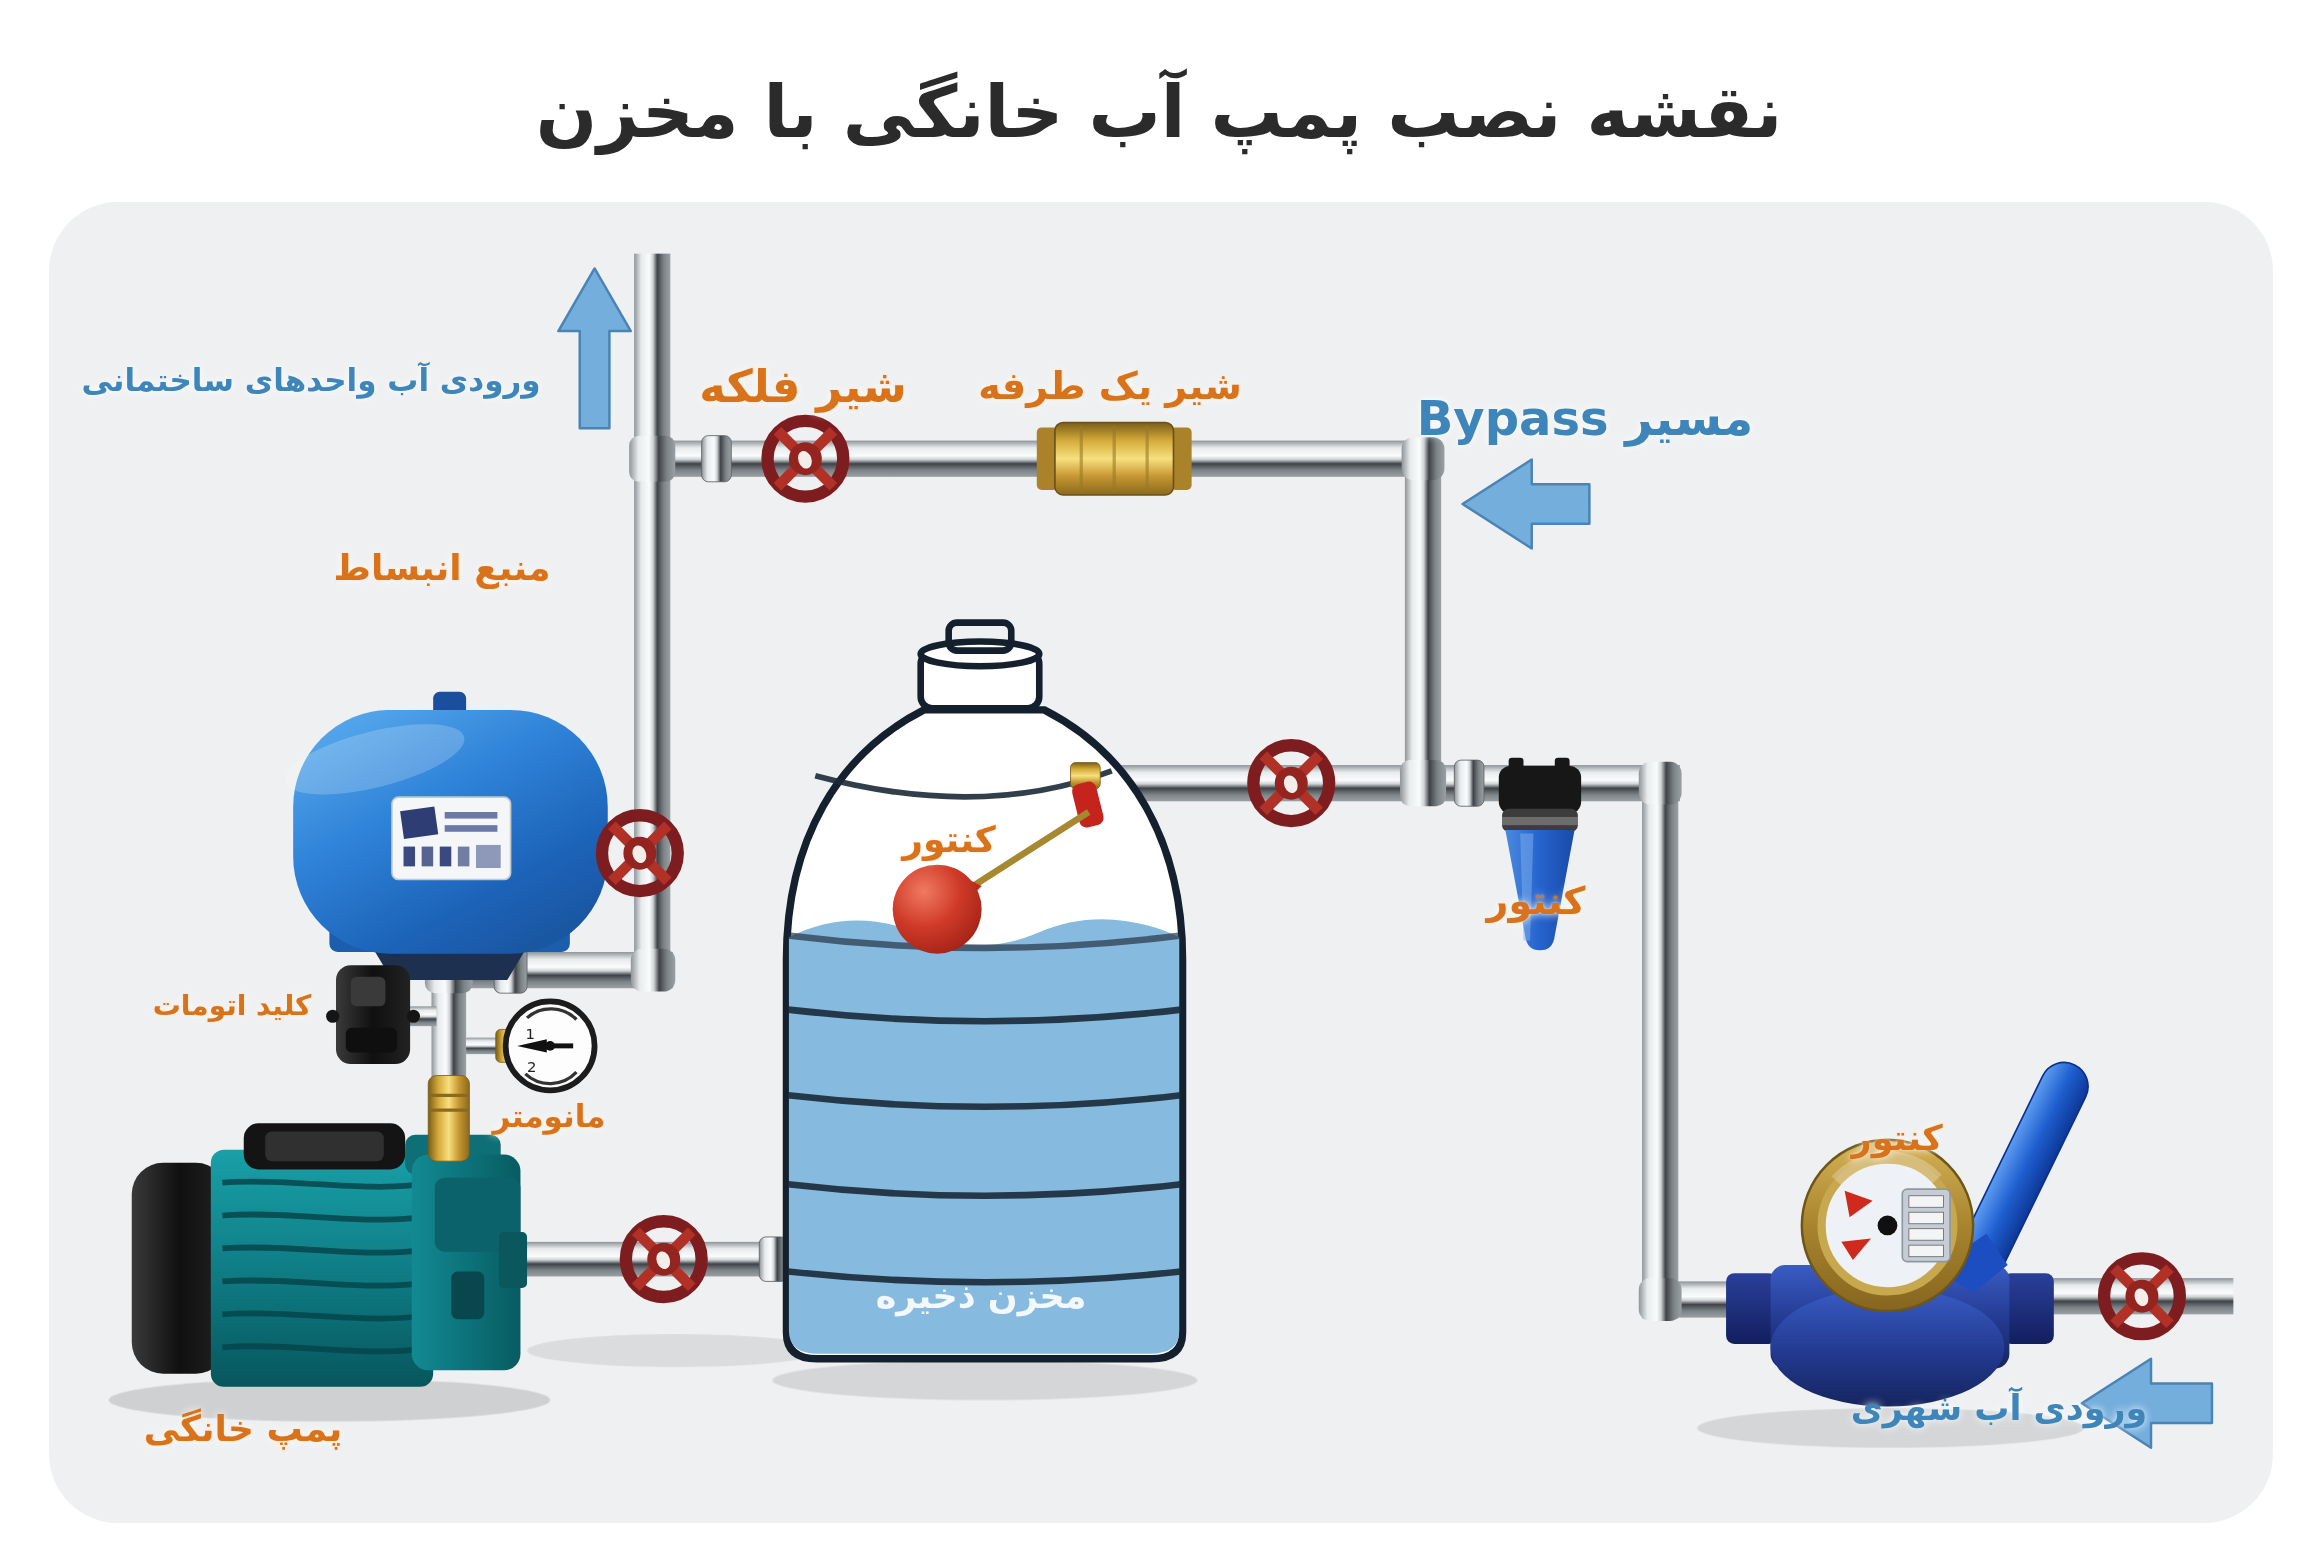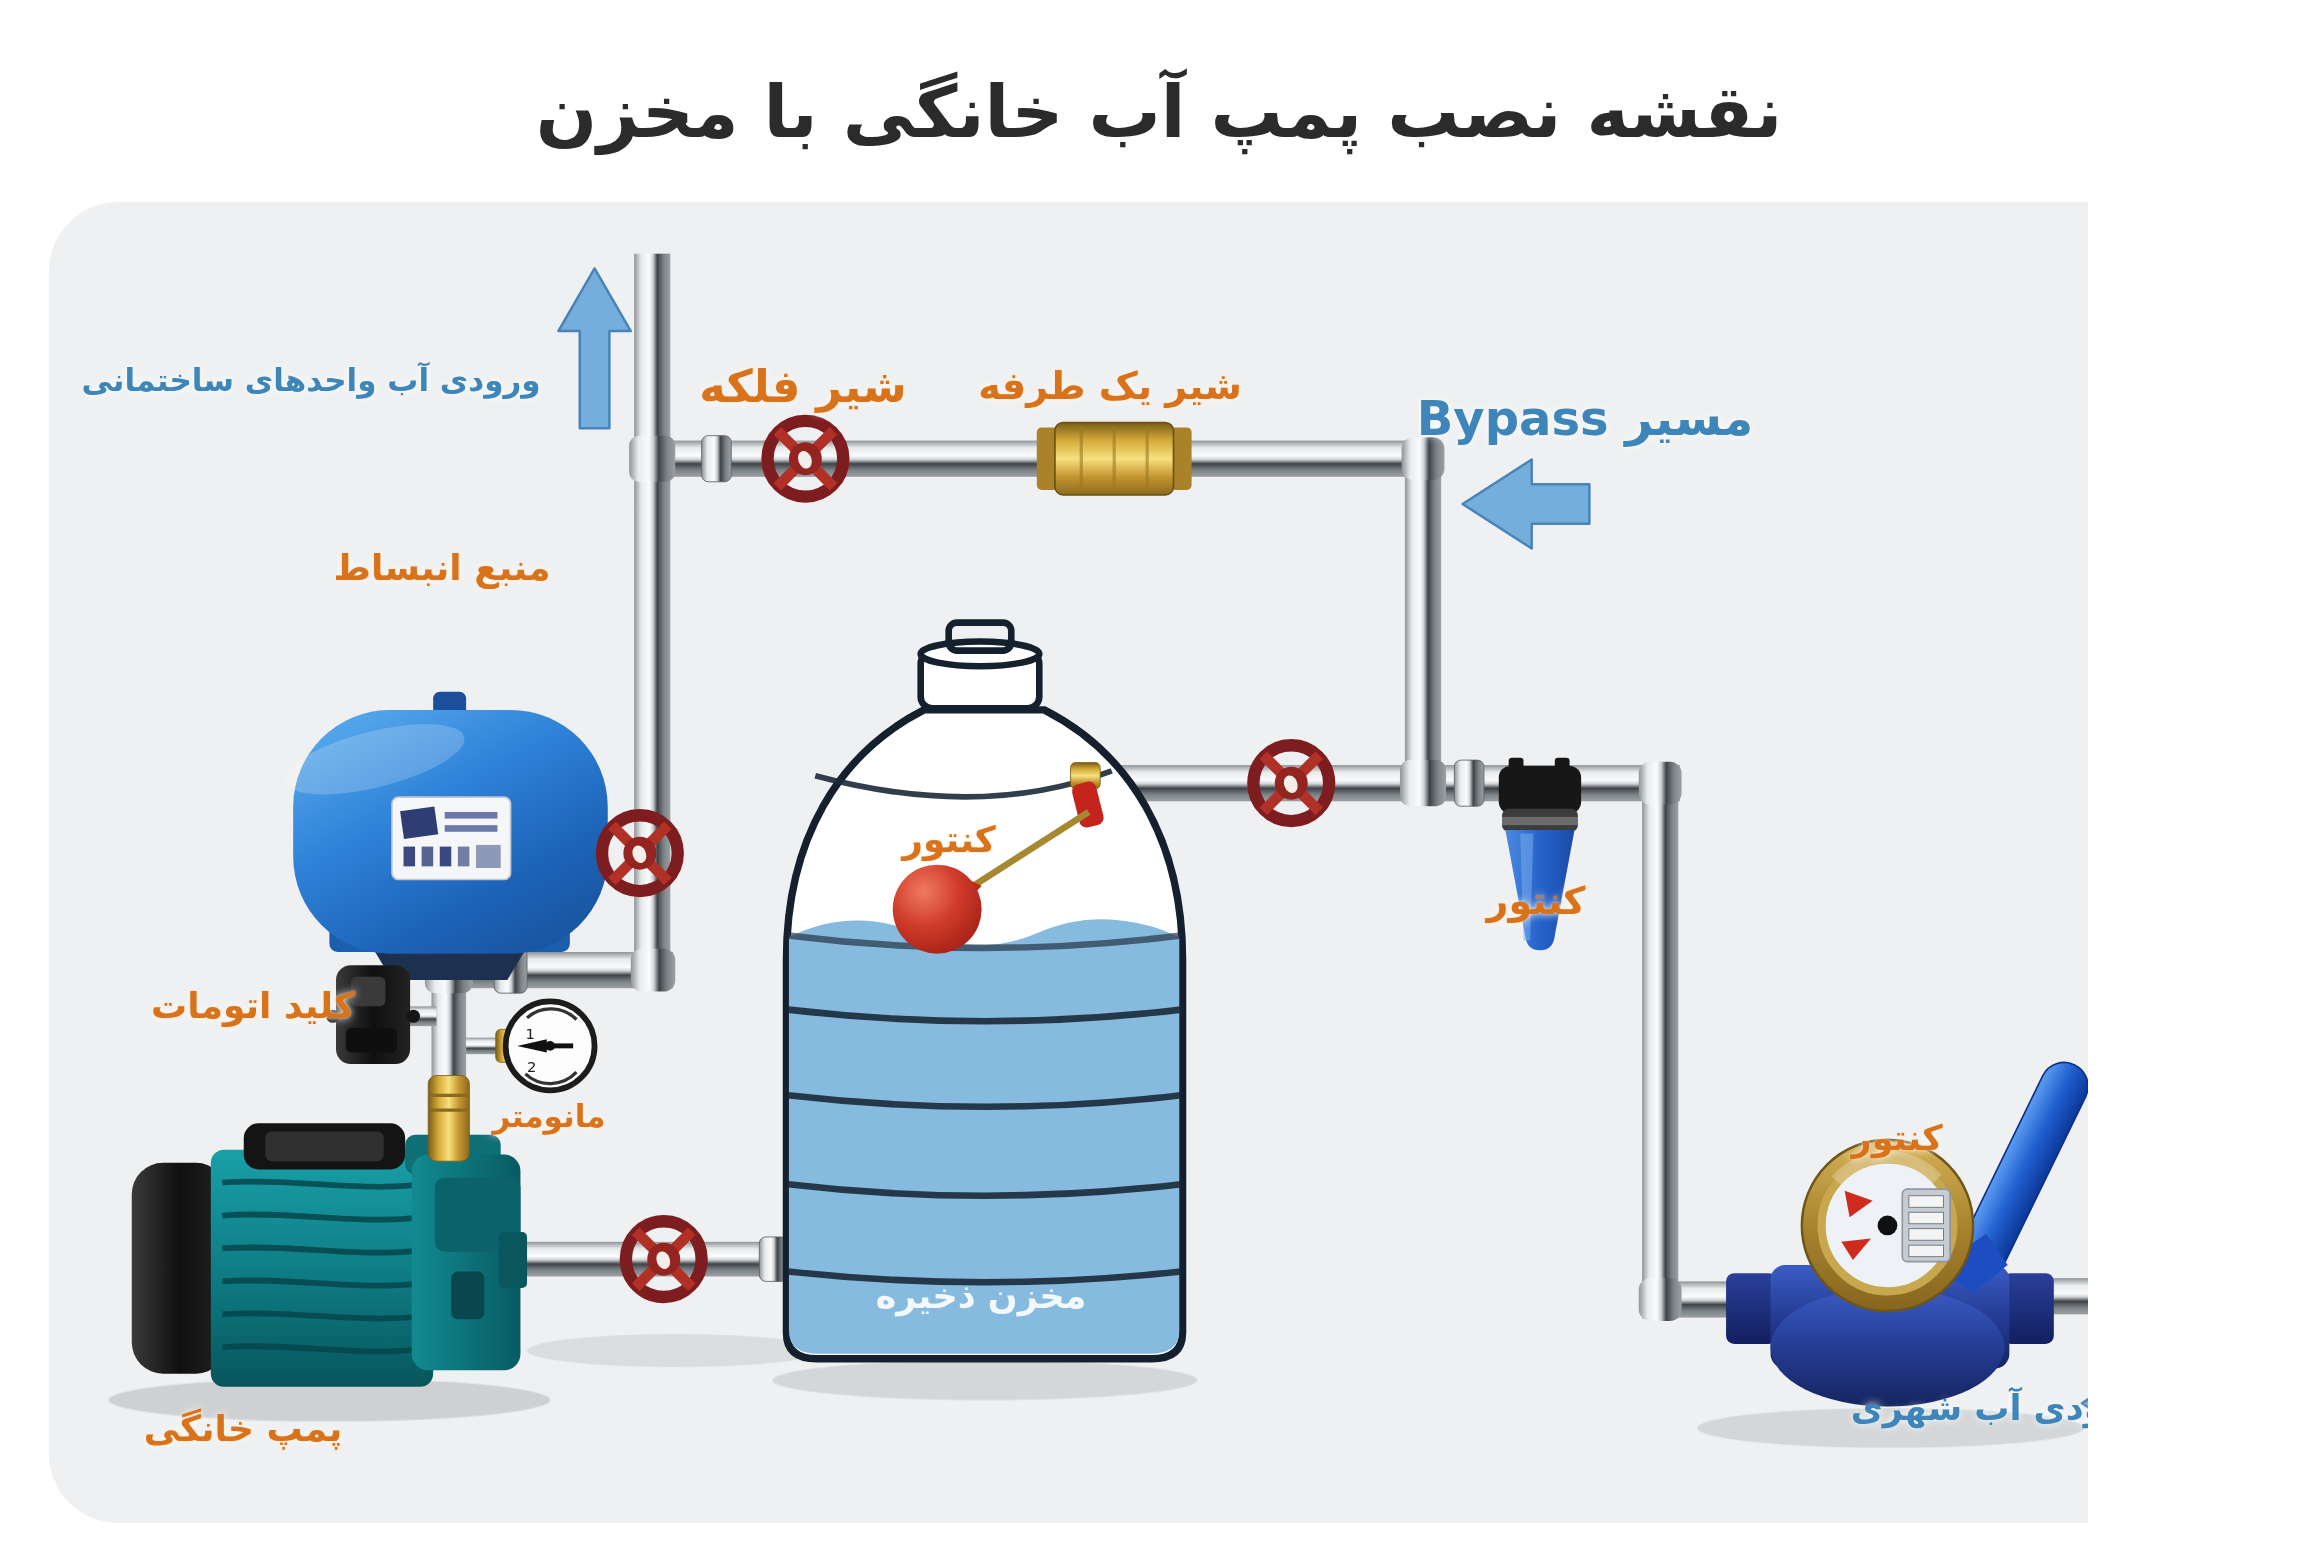--- a/index.html
+++ b/index.html
@@ -1,16 +1,16 @@
 <!DOCTYPE html>
 <html lang="fa" style="font-size:13px"><head>
 <meta charset="utf-8">
 <style>
   html,body{margin:0;padding:0;background:#ffffff;}
-  .stage{position:relative;width:2088px;height:1568px;background:#ffffff;overflow:hidden;
+  .stage{position:relative;width:2318px;height:1568px;background:#ffffff;overflow:hidden;
          font-family:"DejaVu Sans", sans-serif;text-decoration:underline;}
   .board{position:absolute;left:49px;top:202px;width:2224px;height:1321px;
          background:#eef0f1;border-radius:69px;}
   .diagram-svg{position:absolute;left:0;top:0;width:2319px;height:1568px;}
   .label{position:absolute;font-weight:bold;white-space:nowrap;
          transform:translate(-50%,-50%);direction:rtl;line-height:1.1;}
   .lbl-orange{color:#d8731c;text-shadow:0 0 8.2px rgba(255,255,255,.95),0 0 2.5px rgba(255,200,140,.8);}
   .lbl-blue{color:#3e85ba;text-shadow:0 0 8.2px rgba(255,255,255,.95);}
   .lbl-white{color:#f2f8fc;}
   .page-title{position:absolute;left:1159px;top:112px;transform:translate(-50%,-50%);
@@ -294,20 +294,20 @@
     </g>
   </svg>
 
   <div class="label lbl-blue" style="left:311px;top:380px;font-size:31px;">ورودی آب واحدهای ساختمانی</div>
   <div class="label lbl-orange" style="left:803px;top:387px;font-size:45px;">شیر فلکه</div>
   <div class="label lbl-orange" style="left:1110px;top:387px;font-size:38px;">شیر یک طرفه</div>
   <div class="label lbl-blue" style="left:1585px;top:418px;font-size:48px;">مسیر Bypass</div>
   <div class="label lbl-orange" style="left:442px;top:568px;font-size:36px;">منبع انبساط</div>
   <div class="label lbl-orange" style="left:949px;top:840px;font-size:36px;">کنتور</div>
   <div class="label lbl-orange" style="left:1536px;top:902px;font-size:38px;">کنتور</div>
-  <div class="label lbl-orange" style="left:253px;top:1006px;font-size:36px;">کلید اتومات</div>
+  <div class="label lbl-orange" style="left:232px;top:1006px;font-size:28px;">کلید اتومات</div>
   <div class="label lbl-orange" style="left:549px;top:1116px;font-size:31px;">مانومتر</div>
   <div class="label lbl-orange" style="left:1897px;top:1138px;font-size:35px;">کنتور</div>
   <div class="label lbl-white" style="left:981px;top:1296px;font-size:35px;">مخزن ذخیره</div>
   <div class="label lbl-orange" style="left:243px;top:1401px;font-size:36px;margin-top:28px;">پمپ خانگی</div>
   <div class="label lbl-blue" style="left:1964px;top:1408px;font-size:35px;margin-left:35px;">ورودی آب شهری</div>
 </div>
 
 
 </body></html>

